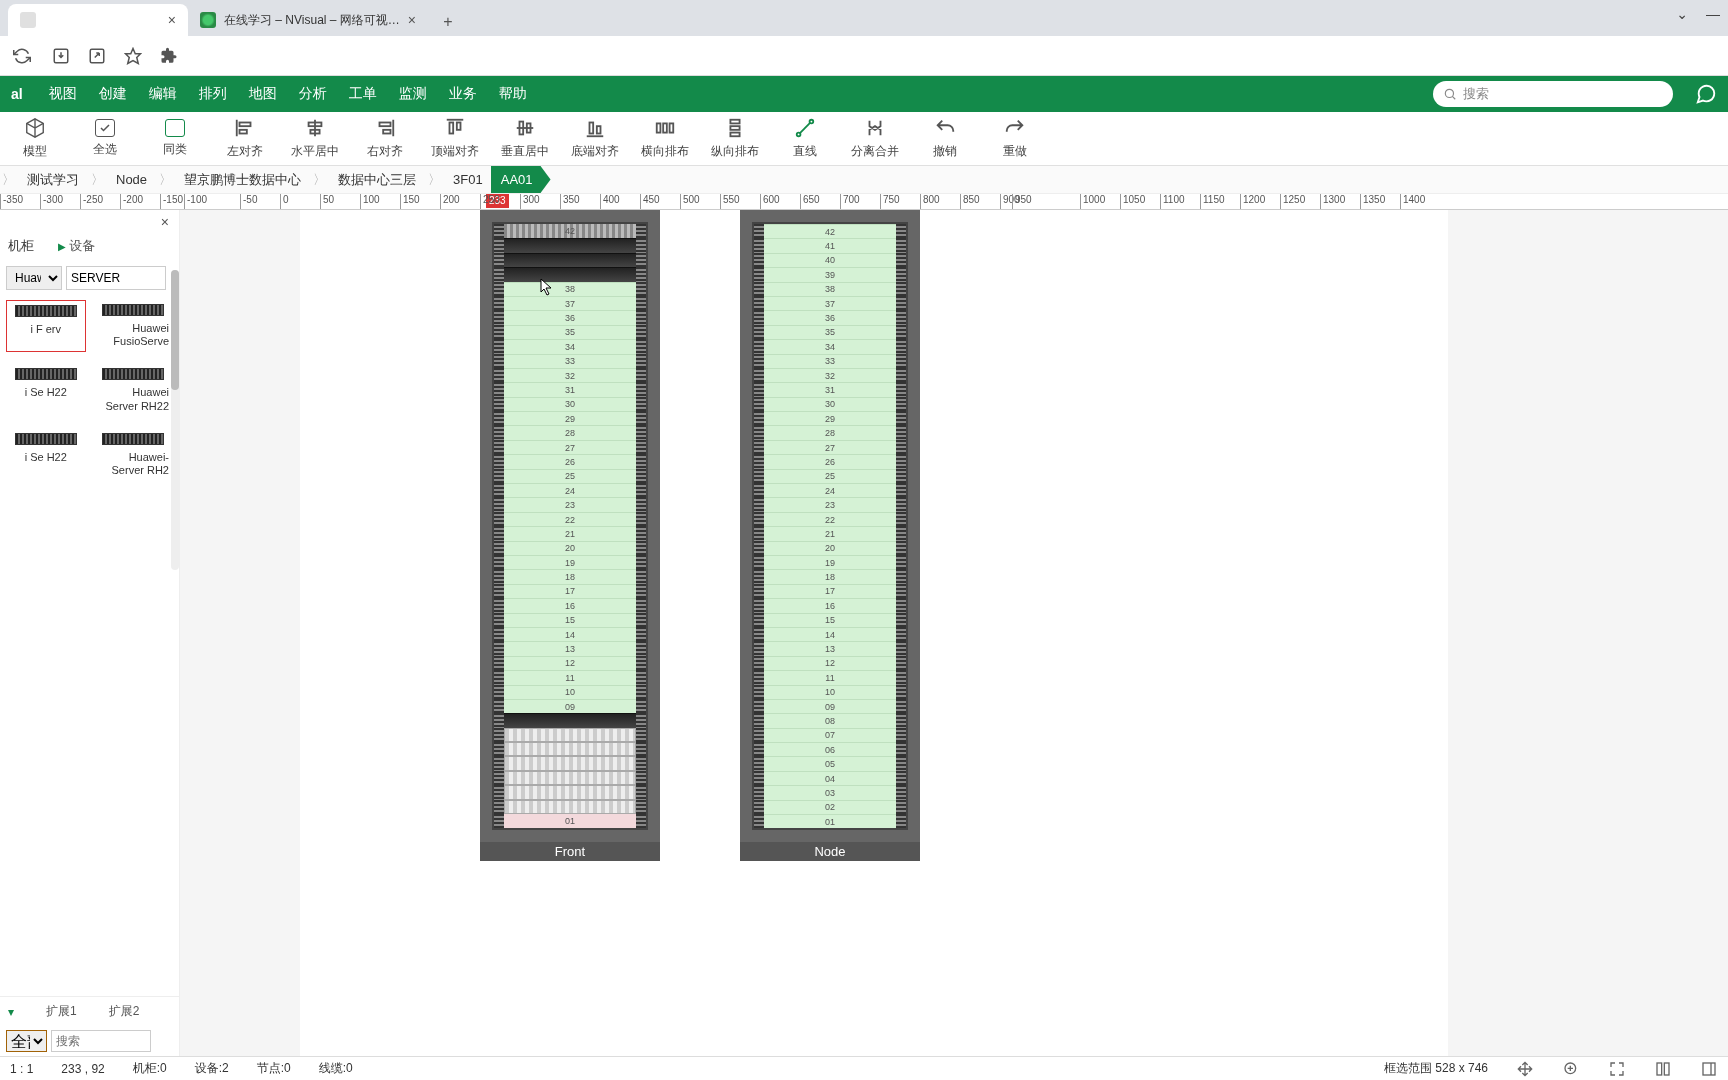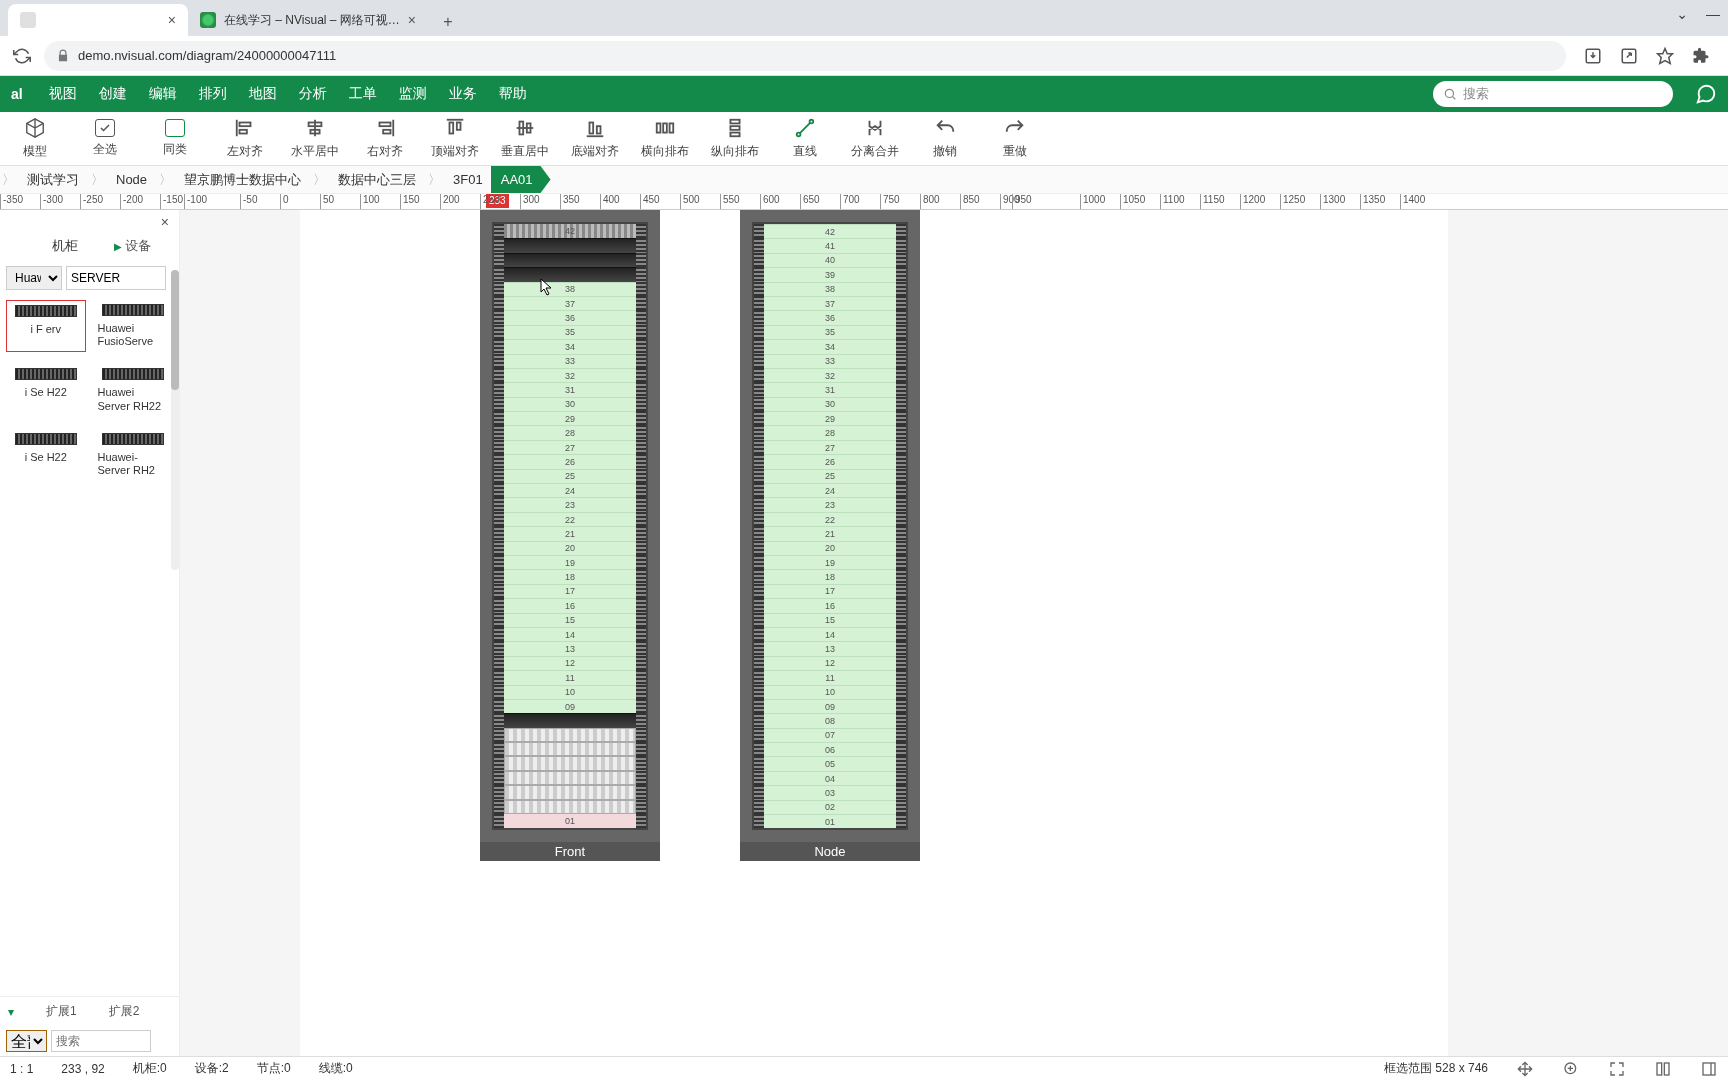--- a/index.html
+++ b/index.html
@@ -43,30 +43,30 @@
 
 
 .ruler { height: 16px; background: #fff; position: relative; font-size: 10px; color: #555; border-bottom: 1px solid #ccc; overflow: hidden; }
 .ruler .tick { position: absolute; top: 0; border-left: 1px solid #999; height: 16px; padding-left: 2px; }
 .ruler .marker { position: absolute; top: 0; background: #d33; color: #fff; font-size: 10px; padding: 1px 3px; height: 14px; }
 
 
 .mainrow { display: flex; height: calc(1080px - 36px - 40px - 36px - 54px - 28px - 16px - 24px); }
 .sidepanel { width: 180px; background: #fff; display: flex; flex-direction: column; border-right: 1px solid #eee; position: relative; }
 .sp-close { position: absolute; right: 10px; top: 4px; font-size: 14px; color: #555; }
-.sp-tabs { display: flex; height: 32px; align-items: center; padding: 0 8px; gap: 36px; font-size: 13px; color: #555; margin-top: 20px; margin-left: 44px;}
+.sp-tabs { display: flex; height: 32px; align-items: center; padding: 0 8px; gap: 24px; font-size: 13px; color: #555; margin-top: 20px;}
 .sp-tabs .sel { color: #333; }
 .sp-tabs .play { color: #138a4a; font-size: 10px; }
 .sp-filter { display: flex; gap: 4px; padding: 4px 6px; align-items: center; }
 .sp-filter select, .sp-filter input { height: 24px; font-size: 12px; border: 1px solid #ccc; padding: 0 4px; }
 .sp-filter select { width: 56px; }
 .sp-filter input { width: 100px; }
 .sp-list { flex: 1; overflow: hidden; padding: 6px; }
 .sp-grid { display: grid; grid-template-columns: 1fr 1fr; gap: 12px 8px; }
-.sp-item { display: flex; flex-direction: column; align-items: center; gap: 6px; font-size: 11px; color: #333; text-align: left; line-height: 1.2; padding: 4px; }
+.sp-item { display: flex; flex-direction: column; align-items: center; gap: 6px; font-size: 11px; color: #333; text-align: right; line-height: 1.2; padding: 4px; }
 .sp-item .dev { width: 62px; height: 12px; background: repeating-linear-gradient(90deg, #222, #222 2px, #666 2px, #666 4px); border: 1px solid #333; }
 .sp-item.sel { border: 1px solid #d33; }
 .sp-expand { display: flex; padding: 6px 8px; gap: 32px; font-size: 12px; color: #555; border-top: 1px solid #eee; }
 .sp-expand .dd { display: flex; align-items: center; gap: 2px; }
 .sp-search2 { padding: 4px 6px; display: flex; gap: 4px; }
 .sp-search2 select { width: 41px; height: 22px; font-size: 16px; border: 1px solid #a16207; }
 .sp-search2 input { width: 100px; height: 22px; font-size: 12px; border: 1px solid #ccc; padding: 0 4px; }
 .sp-cable { padding: 8px; display: flex; flex-direction: column; gap: 30px; font-size: 12px; color: #333; }
 .sp-cable .cab { display: flex; flex-direction: column; align-items: center; gap: 6px; }
 .sp-cable .line { width: 40px; height: 2px; background: #a76; }
@@ -118,26 +118,20 @@
     <span>—</span>
   </div>
 </div>
 
 <div class="chrome-bar">
   <div class="nav-icon">
     <svg width="18" height="18" viewBox="0 0 24 24" fill="none" stroke="#555" stroke-width="2">
         <path d="M1 4v6h6M23 20v-6h-6"></path>
         <path d="M20.49 9A9 9 0 0 0 5.64 5.64L1 10m22 4l-4.64 4.36A9 9 0 0 1 3.51 15"></path>
       </svg>
-  </div>
-  <div class="chrome-omni">
-    <svg width="14" height="14" viewBox="0 0 24 24" fill="#777">
-        <path d="M6 10V7a6 6 0 1112 0v3h1v11H5V10h1zm2 0h8V7a4 4 0 10-8 0v3z"></path>
-      </svg>
-    <span>demo.nvisual.com/diagram/24000000047111</span>
   </div>
   <div class="chrome-actions">
     <span>
         <svg width="18" height="18" viewBox="0 0 24 24" fill="none" stroke="#555" stroke-width="2">
           <rect x="3" y="3" width="18" height="18" rx="2"></rect>
           <path d="M12 7v7m-3-3l3 3 3-3"></path>
         </svg>
       </span>
     <span>
         <svg width="18" height="18" viewBox="0 0 24 24" fill="none" stroke="#555" stroke-width="2">

